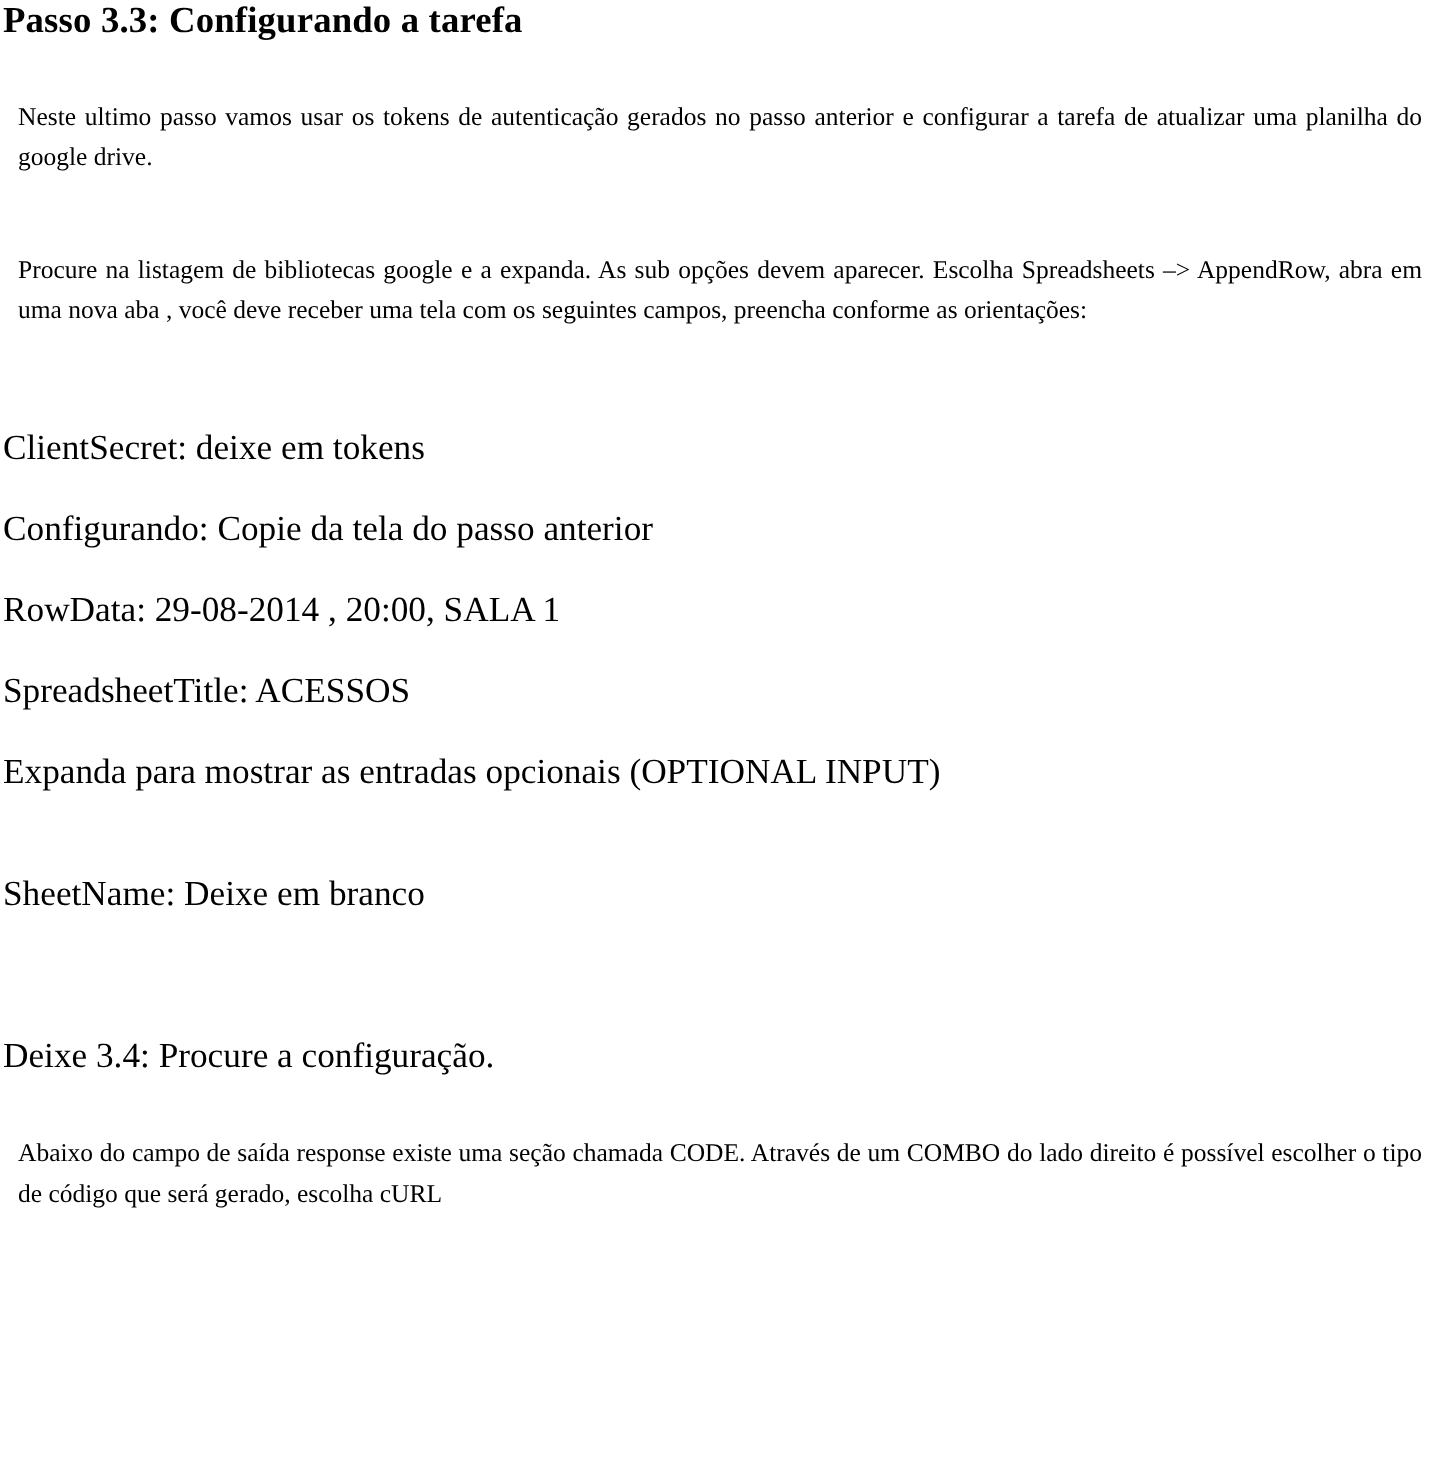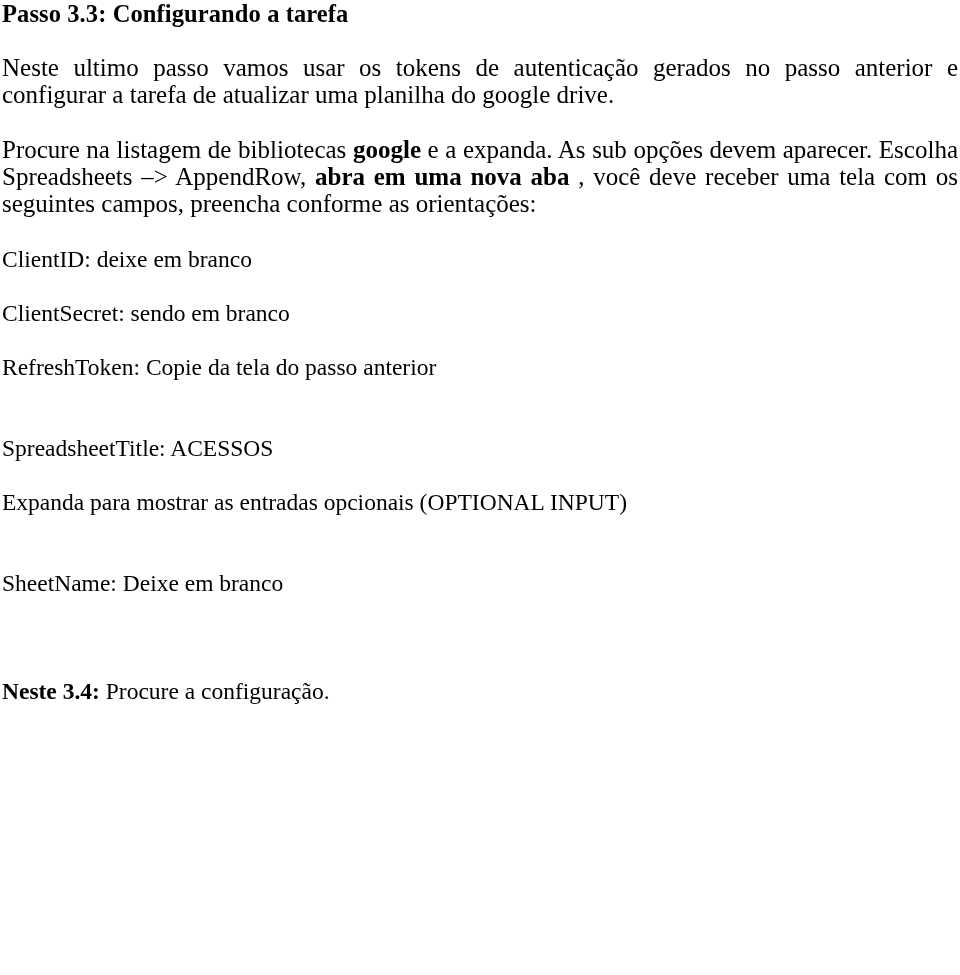--- a/index.html
+++ b/index.html
@@ -24,37 +24,37 @@
   }
   .doc-heading {
     font-size: 24.5px;
     font-weight: bold;
     line-height: 27px;
     margin: 0;
     padding-top: 0px;
     letter-spacing: 0.1px;
   }
   .para {
-    font-size: 25px;
+    font-size: 17px;
     line-height: 27px;
-    margin: 0;
+    margin: 10px;
     text-align: justify;
     text-justify: inter-word;
   }
   .para.lastline-left {
     text-align-last: left;
   }
   .line {
     font-size: 23.5px;
     line-height: 27px;
     margin: 0;
     text-align: left;
     white-space: nowrap;
   }
-  b, .b { font-weight: bold; }
+  b, .b { font-weight: normal; }
   .gap-md { height: 27px; }
   .gap-lg { height: 28px; }
   .gap-xl { height: 29px; }
 </style>
 </head>
 <body>
 
 <div class="page">
 
   <h1 class="doc-heading">Passo 3.3: Configurando a tarefa</h1>
@@ -62,48 +62,49 @@
   <div class="gap-md"></div>
 
   <p class="para lastline-left">Neste ultimo passo vamos usar os tokens de autenticação gerados no passo anterior e configurar a tarefa de atualizar uma planilha do google drive.</p>
 
   <div class="gap-lg"></div>
 
   <p class="para lastline-left"><span>Procure na listagem de bibliotecas </span><b>google</b><span> e a expanda. As sub opções devem aparecer. Escolha Spreadsheets  –&gt; AppendRow, </span><b>abra em uma nova aba</b><span> , você deve receber uma tela com os seguintes campos, preencha conforme as orientações:</span></p>
 
   <div class="gap-xl"></div>
 
-  <p class="line">ClientID: deixe em branco</p>
   <div class="gap-md"></div>
 
-  <p class="line">ClientSecret: sendo em branco</p>
+  <p class="line">ClientSecret: deixe em tokens</p>
   <div class="gap-md"></div>
 
-  <p class="line">RefreshToken: Copie da tela do passo anterior</p>
+  <p class="line">Configurando: Copie da tela do passo anterior</p>
   <div class="gap-md"></div>
 
+  <p class="line">RowData: 29-08-2014 , 20:00, SALA 1</p>
   <div class="gap-md"></div>
 
   <p class="line">SpreadsheetTitle: ACESSOS</p>
   <div class="gap-md"></div>
 
   <p class="line">Expanda para mostrar as entradas opcionais (OPTIONAL INPUT)</p>
   <div class="gap-md"></div>
 
   <div class="gap-md"></div>
 
   <p class="line">SheetName: Deixe em branco</p>
   <div class="gap-md"></div>
 
   <div class="gap-md"></div>
 
 
   <div class="gap-md"></div>
 
-  <p class="line"><b>Neste 3.4:</b><span> Procure a configuração.</span></p>
+  <p class="line"><b>Deixe 3.4:</b><span> Procure a configuração.</span></p>
 
   <div class="gap-md"></div>
 
+  <p class="para lastline-left">Abaixo do campo de saída response existe uma seção chamada CODE. Através de um COMBO do lado direito é possível escolher o tipo de código que será gerado, escolha cURL</p>
 
   <div class="gap-lg"></div>
 
 
 </div>
 
 </body></html>

